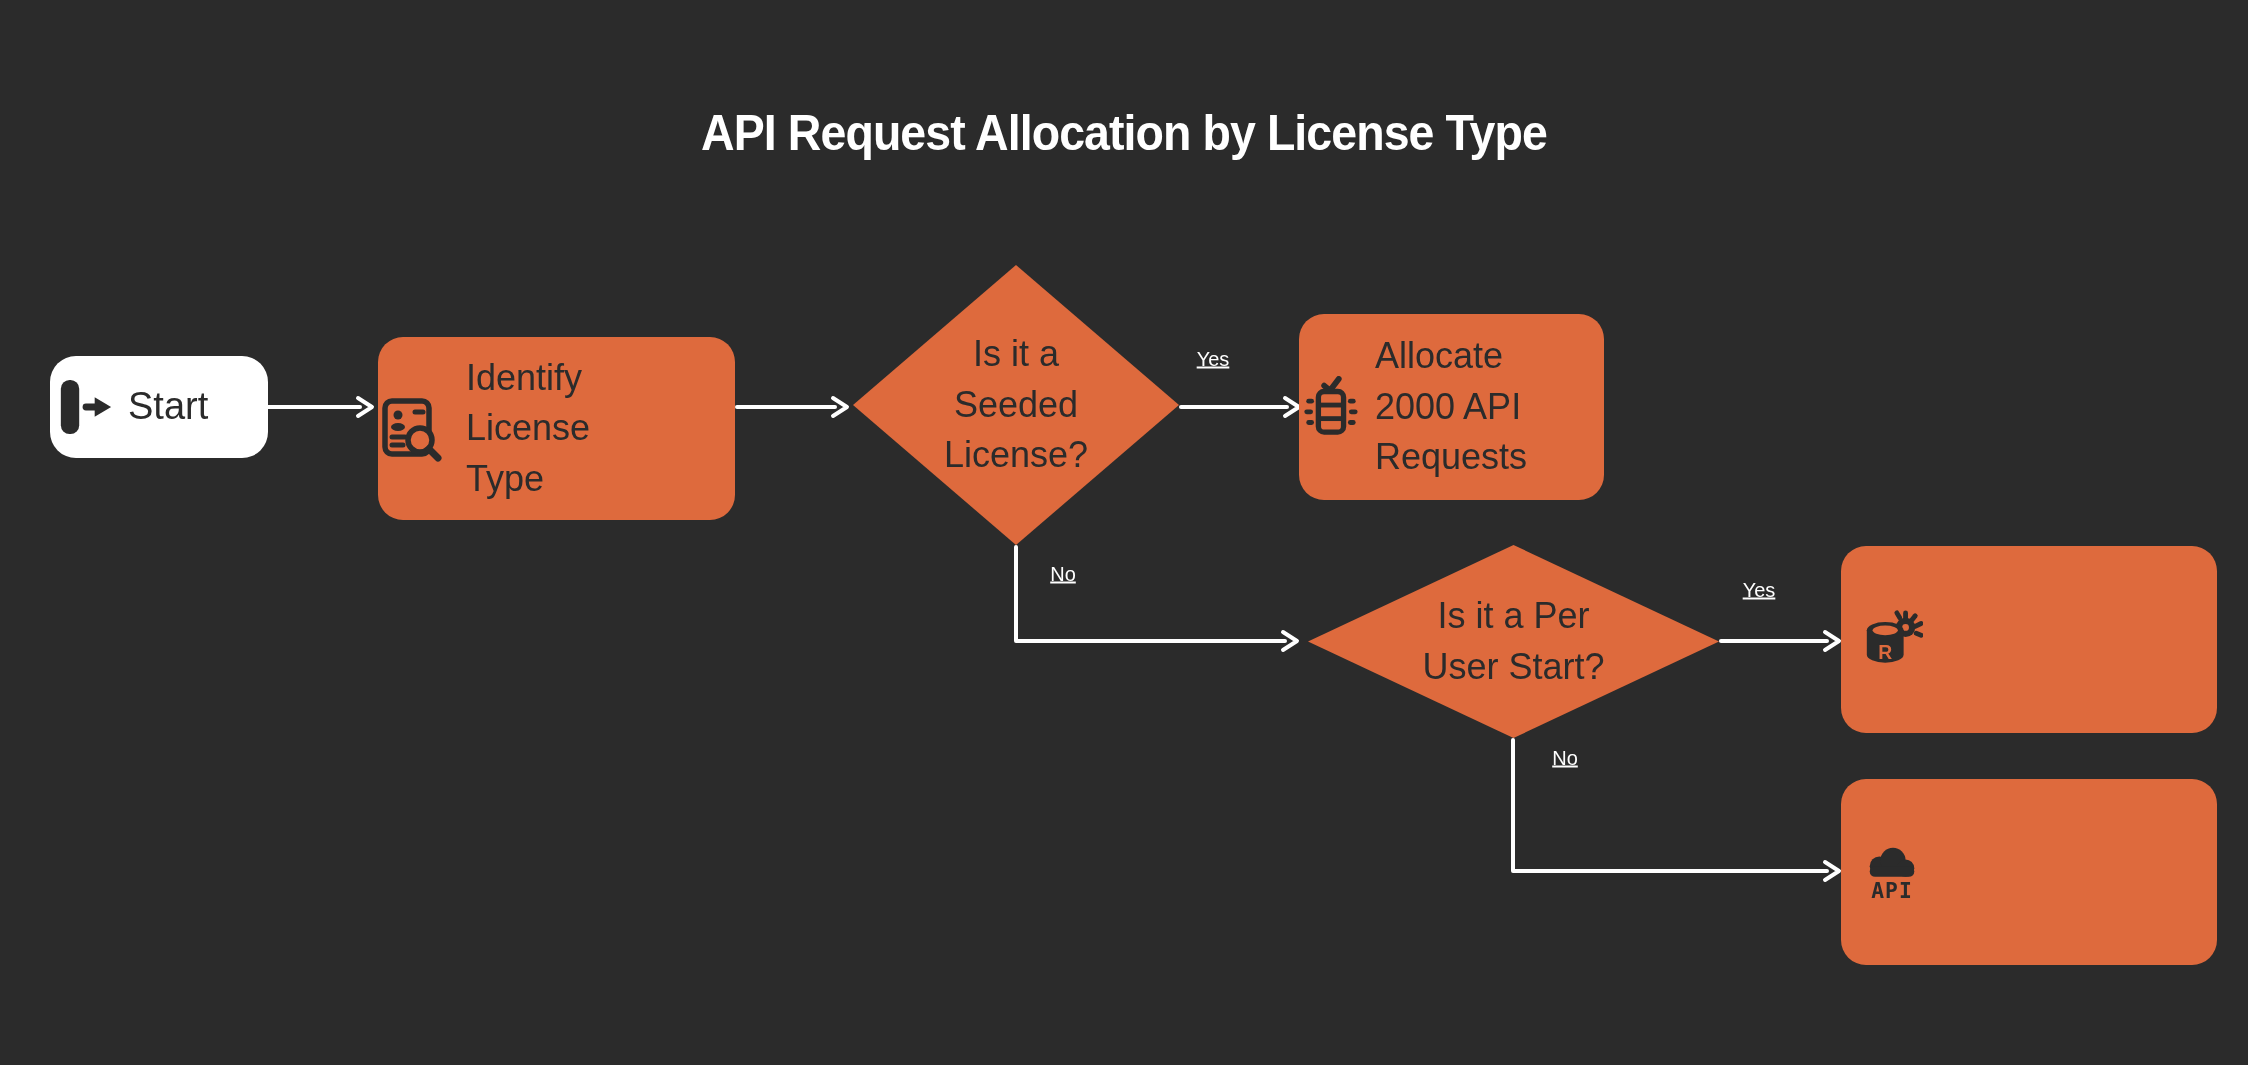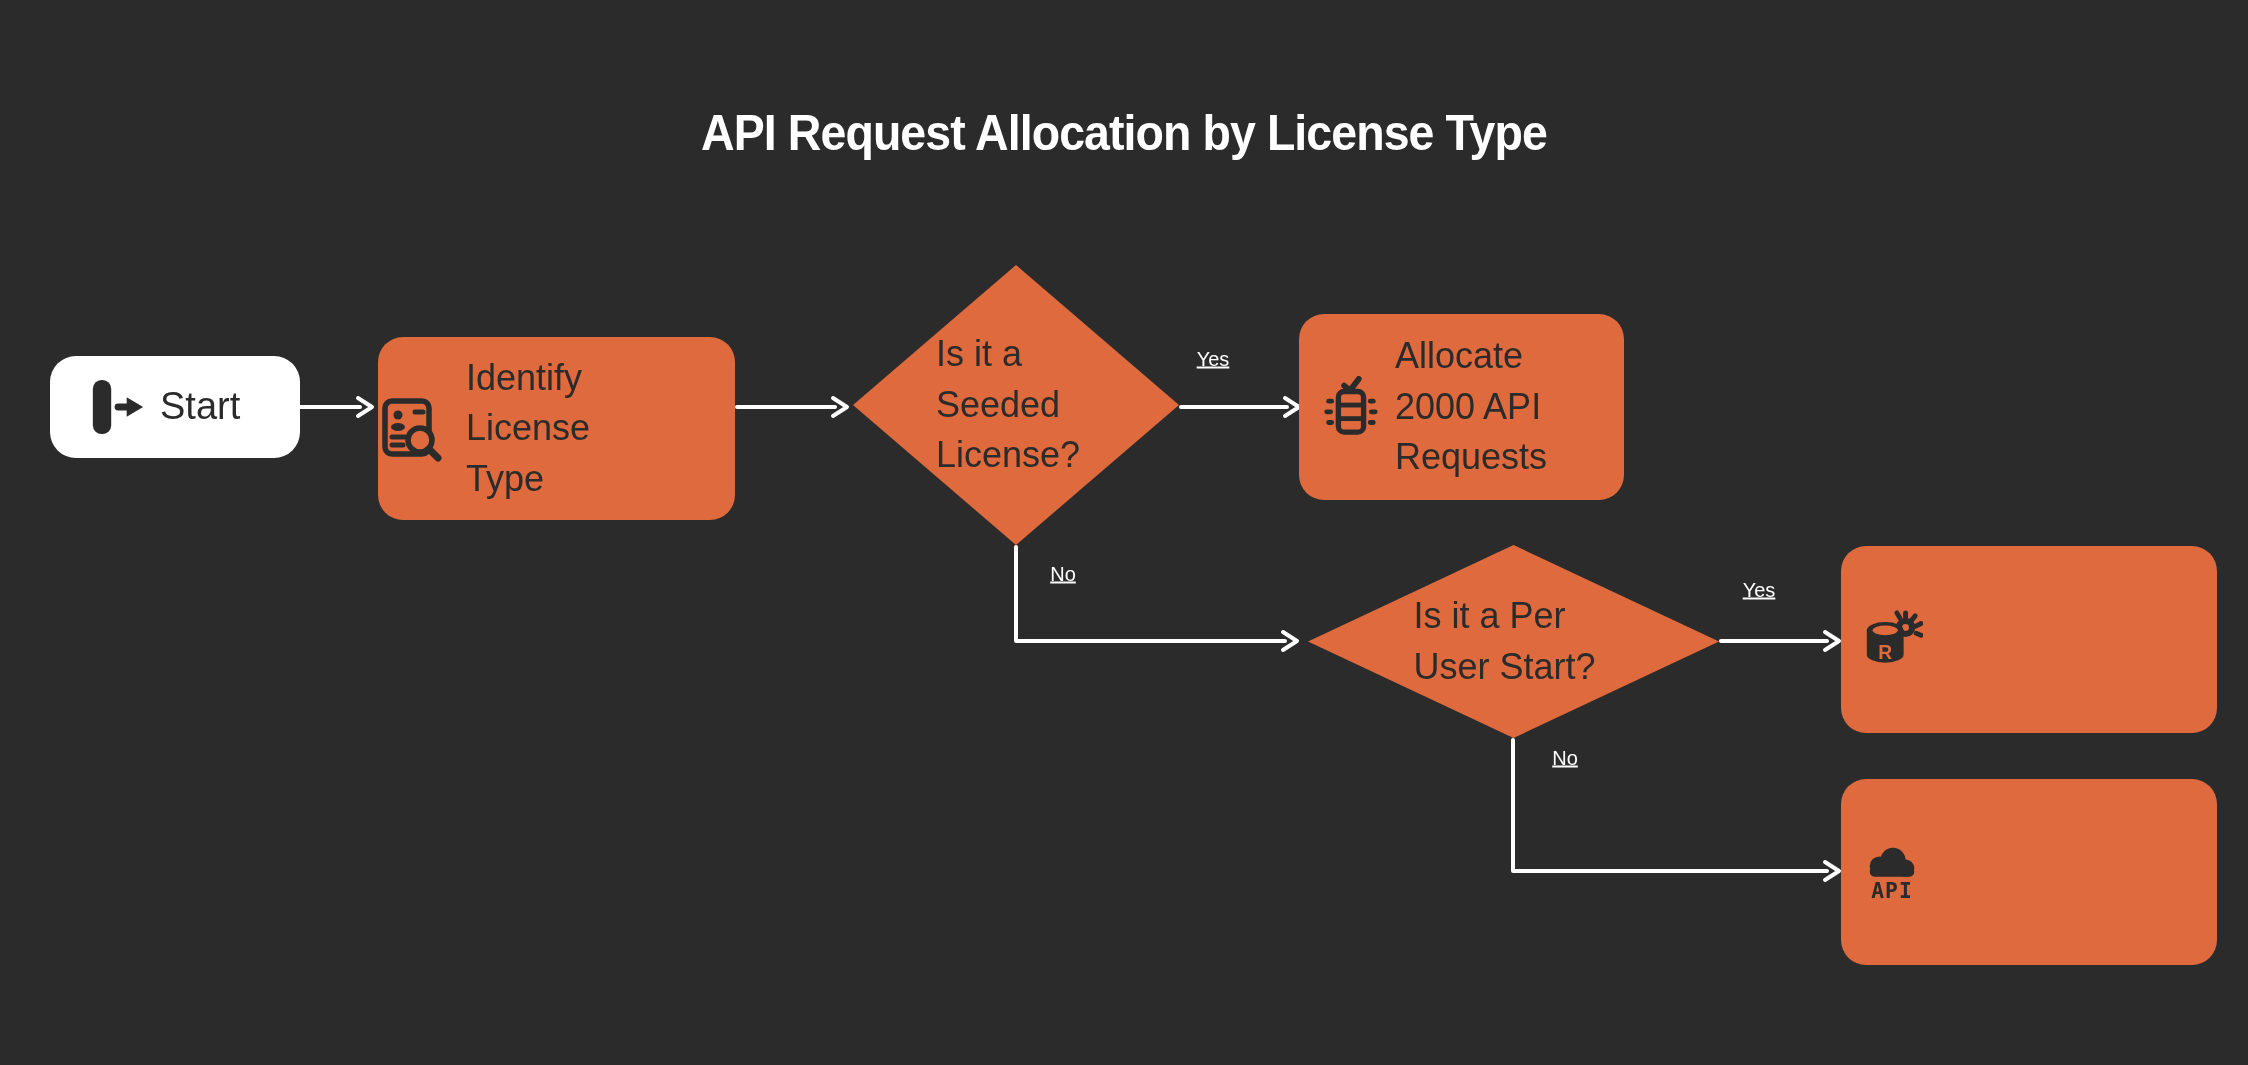--- a/index.html
+++ b/index.html
@@ -16,34 +16,34 @@
   .connectors{position:absolute;left:0;top:0;}
   .box{
     position:absolute;background:var(--node-fill,#de6a3d);border-radius:25px;
     display:flex;align-items:center;color:var(--node-ink,#2b2b2b);
     font-size:36px;line-height:1.4;
   }
   .box .icon{flex:0 0 auto;display:block;}
   #node-start{
     left:50px;top:356px;width:212px;height:102px;
     background:var(--start-fill,#ffffff);border-radius:26px;
-    padding-left:38px;gap:14px;font-size:38px;color:var(--start-ink,#2b2b2b);
+    padding-left:6px;gap:14px;font-size:38px;color:var(--start-ink,#2b2b2b);
   }
   #node-identify{left:378px;top:337px;width:357px;height:183px;gap:24px;}
   #node-identify .label{width:175px;}
-  #node-2000{left:1299px;top:314px;width:305px;height:186px;padding-left:20px;gap:14px;}
+  #node-2000{left:1299px;top:314px;width:305px;height:186px;gap:14px;}
   #node-2000 .label{width:205px;}
   #node-5000{left:1841px;top:546px;width:356px;height:187px;padding-left:20px;gap:16px;}
   #node-5000 .label{width:250px;}
   #node-default{left:1841px;top:779px;width:356px;height:186px;padding-left:20px;gap:16px;}
   #node-default .label{width:250px;}
   .diamond{
     position:absolute;background:var(--node-fill,#de6a3d);
     clip-path:polygon(50% 0,100% 50%,50% 100%,0 50%);
-    display:flex;align-items:center;justify-content:center;text-align:left;
+    display:flex;align-items:center;justify-content:center;text-align:center;
     color:var(--node-ink,#2b2b2b);font-size:36px;line-height:1.4;
   }
   #diamond-seeded{left:853px;top:265px;width:326px;height:280px;}
   #diamond-seeded .label{width:160px;}
   #diamond-peruser{left:1308px;top:545px;width:411px;height:193px;}
   #diamond-peruser .label{width:200px;}
   .edge-label{
     position:absolute;transform:translate(-50%,-50%);
     color:var(--label-ink,#ffffff);font-size:20px;white-space:nowrap;text-decoration:underline;
   }

